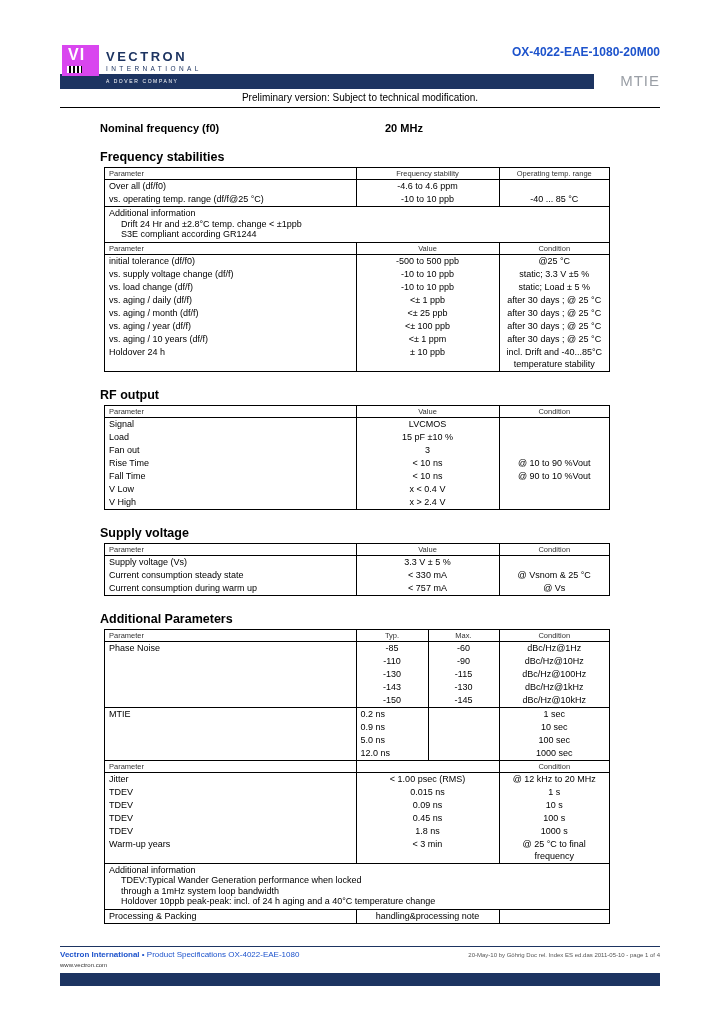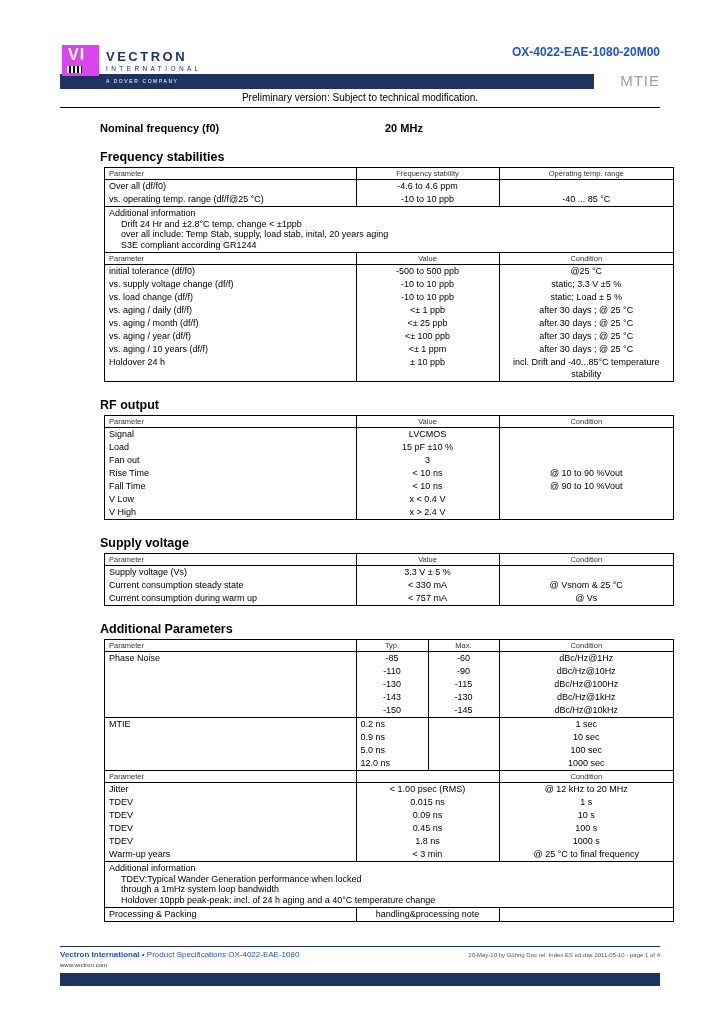--- a/index.html
+++ b/index.html
@@ -25,21 +25,21 @@
   .tagline { position:absolute; left:46px; top:0; font-size:5px; color:#fff; letter-spacing:1.6px; line-height:15px; }
   .ocxo { position:absolute; right:0; top:28px; font-size:15px; color:#9a9fa6; letter-spacing:1px; }
   .prelim { position:absolute; left:0; right:0; top:48px; text-align:center; font-size:10px; color:#000; }
 
   
   .nominal { display:flex; margin:14px 0 0 40px; font-size:11px; font-weight:bold; }
   .nominal .lab { width:285px; }
 
   
   .sec { margin:16px 0 3px 40px; font-size:12.5px; font-weight:bold; }
-  .tw { margin-left:44px; width:570px; border:1px solid #000; }
+  .tw { margin-left:44px; width:506px; border:1px solid #000; }
   table.spec { width:100%; border-collapse:collapse; table-layout:fixed; }
   .spec th { font-size:7.5px; color:#333; font-weight:normal; text-align:center;
              height:11px; border-bottom:1px solid #000; padding:0 4px; line-height:11px; }
   .spec td { font-size:9px; height:13px; line-height:12px; padding:0 4px 1px 4px;
              text-align:center; vertical-align:top; }
   .spec th:first-child, .spec td:first-child { text-align:left; }
   .spec th:nth-child(n+2), .spec td:nth-child(n+2) { border-left:1px solid #000; }
   .t3 th:nth-child(1), .t3 td:nth-child(1) { width:251px; }
   .t3 th:nth-child(2), .t3 td:nth-child(2) { width:143px;text-align:center; }
   .t4 th:nth-child(1), .t4 td:nth-child(1) { width:251px; }
@@ -104,21 +104,20 @@
           <tr>
             <td>vs. operating temp. range (df/f@25 °C)</td>
             <td>-10 to 10 ppb</td>
             <td>-40 ... 85 °C</td>
           </tr>
         </tbody>
       </table>
     <div class="addinfo">
       <div class="ai-t">Additional information</div>
       <div class="ai-l">Drift 24 Hr and ±2.8°C temp. change &lt; ±1ppb</div>
-      <div class="ai-l">over all include: Temp Stab, supply, load stab, inital, 20 years aging</div>
       <div class="ai-l">S3E compliant according GR1244</div>
     </div>
     <table class="spec t3 bt">
         <tbody>
           <tr>
             <th>Parameter</th>
             <th>Value</th>
             <th>Condition</th>
           </tr>
           <tr>

